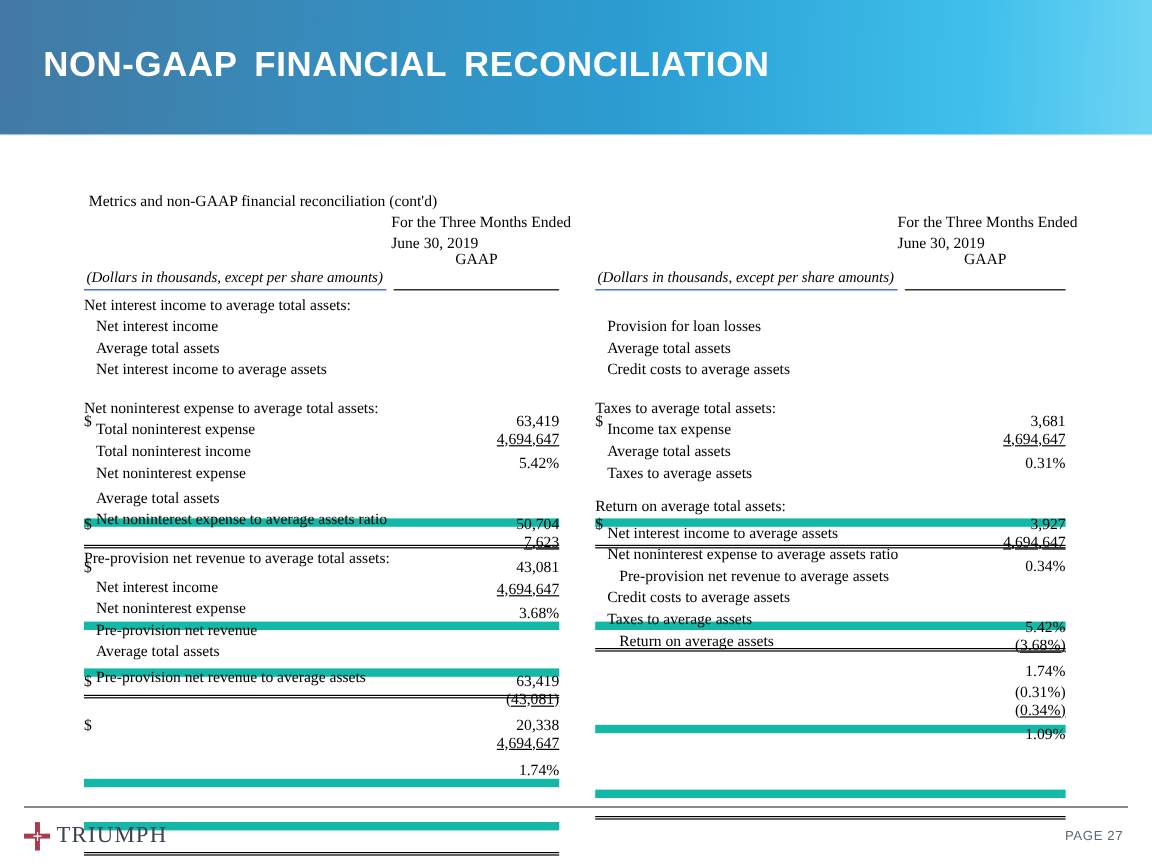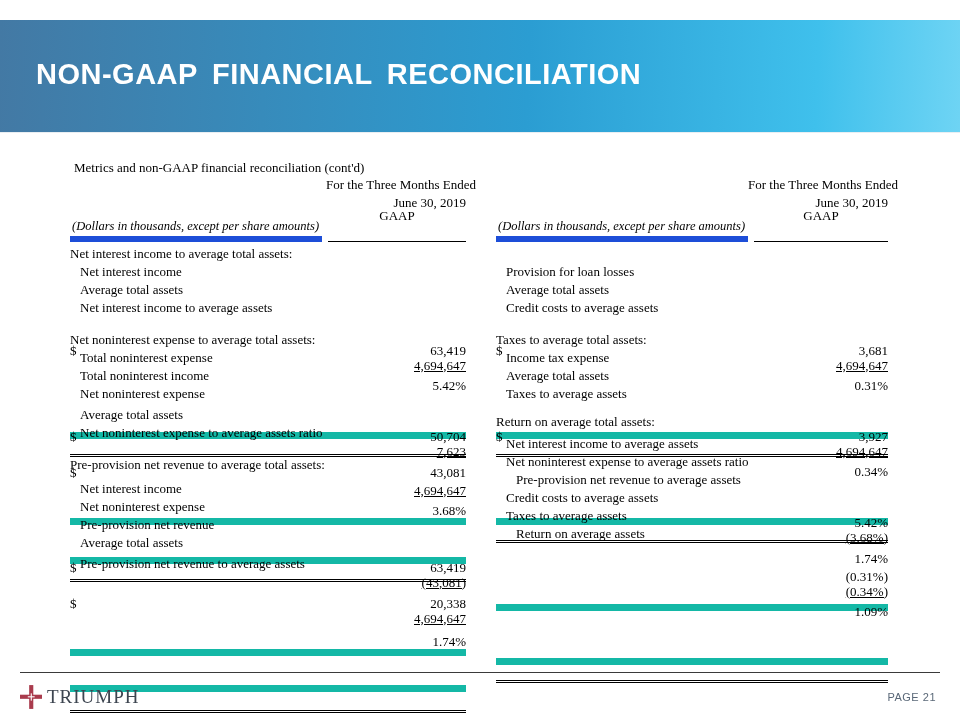--- a/index.html
+++ b/index.html
@@ -5,41 +5,40 @@
   * { margin:0; padding:0; box-sizing:border-box; }
   html,body { width:960px; height:720px; }
   body { font-family:"Liberation Serif", serif; background:#ffffff; color:#000; }
   .slide { position:relative; width:960px; height:720px; background:#fff; overflow:hidden; }
 
   
   .hdr {
     position:absolute; top:0; left:0; width:960px; height:112px;
     background:linear-gradient(92deg, #4379a4 0%, #2b9dd2 55%, #3fc0ec 85%, #6ed4f4 100%);
     box-shadow:0 1px 0 #e9eef2;
-    margin-top:20px;
   }
   .hdr-title {
     position:absolute; left:36px; top:38px;
     font-family:"Liberation Sans", sans-serif;
     font-size:29px; font-weight:bold; color:#ffffff;
     letter-spacing:0.5px; word-spacing:6px; white-space:nowrap;
   }
 
   
   .intro { position:absolute; left:74px; top:160px; font-size:13px; white-space:nowrap; }
 
   .tbl { position:absolute; top:176px; font-size:13px; line-height:18px; }
   .tbl.left  { left:70px;  width:396px; }
   .tbl.right { left:496px; width:392px; }
 
-  .t-period { width:140px; margin-left:auto; text-align:right; white-space:nowrap; }
+  .t-period { width:140px; margin-left:auto; text-align:left; white-space:nowrap; }
   .t-period div { height:18px; }
 
   .t-colhead { display:flex; align-items:flex-end; margin-top:10px; height:20px; }
-  .t-note  { flex:0 0 252px; border-bottom:6px solid #1d4ed8; font-style:italic; font-size:12.5px;
+  .t-note  { flex:0 0 252px; border-bottom:1px solid #1d4ed8; font-style:italic; font-size:12.5px;
              white-space:nowrap; padding-bottom:1px; padding-left:2px; }
   .t-gaap  { flex:1; margin-left:6px; border-bottom:1px solid #000; text-align:center; padding-bottom:16px; }
 
   .t-rows { padding-top:3px; }
   .trow { display:flex; height:18px;flex-direction:column; }
   .tlabel { flex:1 1 auto; min-width:0; white-space:nowrap; }
   .tlabel.i1 { padding-left:10px; }
   .tlabel.i2 { padding-left:20px; }
   .tval { flex:0 0 140px; display:flex; align-items:center; justify-content:space-between; }
   .tval .amt { margin-left:auto; }
@@ -284,15 +283,15 @@
   <div class="f-logo">
     <svg width="22" height="24" viewBox="0 0 24 26" aria-hidden="true">
       <rect x="10" y="0" width="4.5" height="26" fill="#a93b4d"></rect>
       <rect x="0" y="10.5" width="24" height="4.5" fill="#a93b4d"></rect>
       <rect x="11.7" y="9" width="1.2" height="8" fill="#ffffff"></rect>
       <rect x="8.5" y="12.2" width="7.5" height="1.2" fill="#ffffff"></rect>
     </svg>
     <span class="f-logo-text">TRIUMPH</span>
   </div>
 
-  <div class="f-page">PAGE 21</div>
+  <div class="f-page">PAGE 27</div>
 
 </div>
 
 </body></html>

